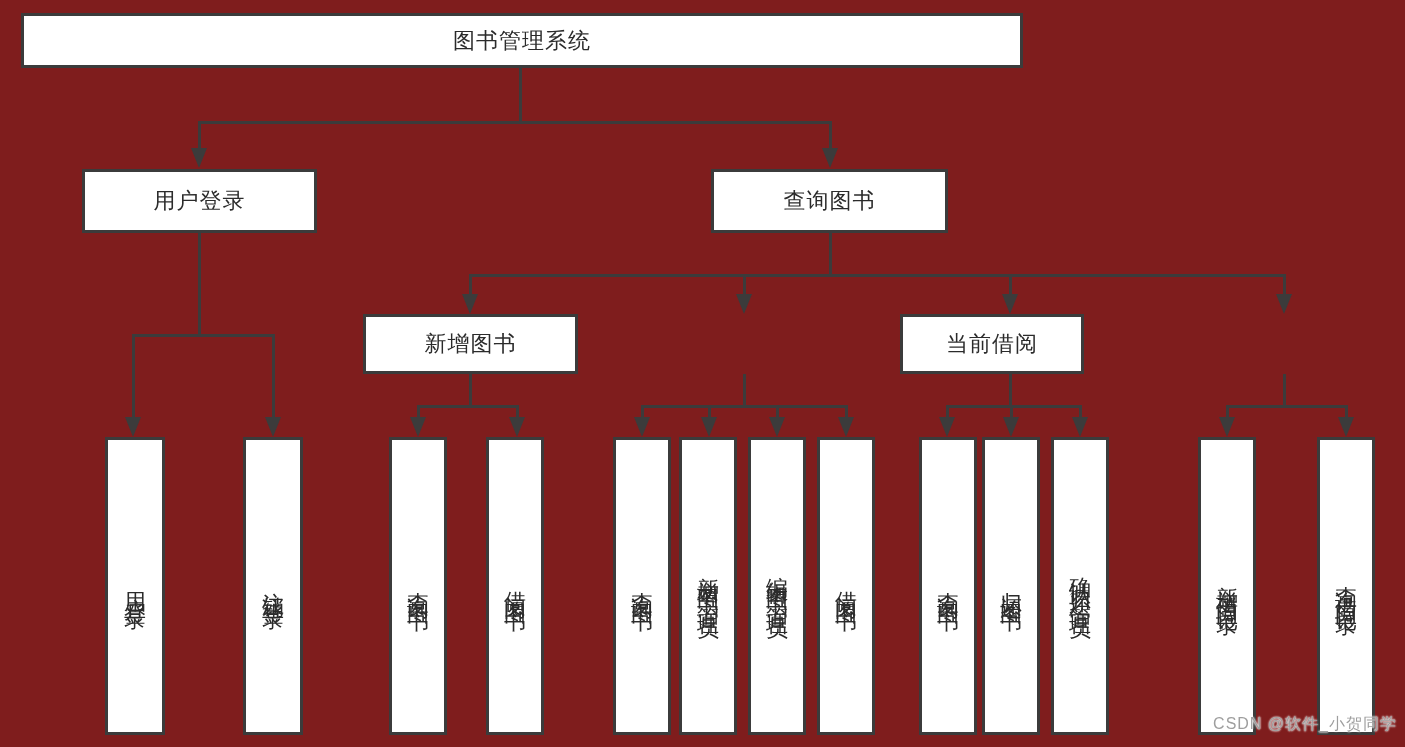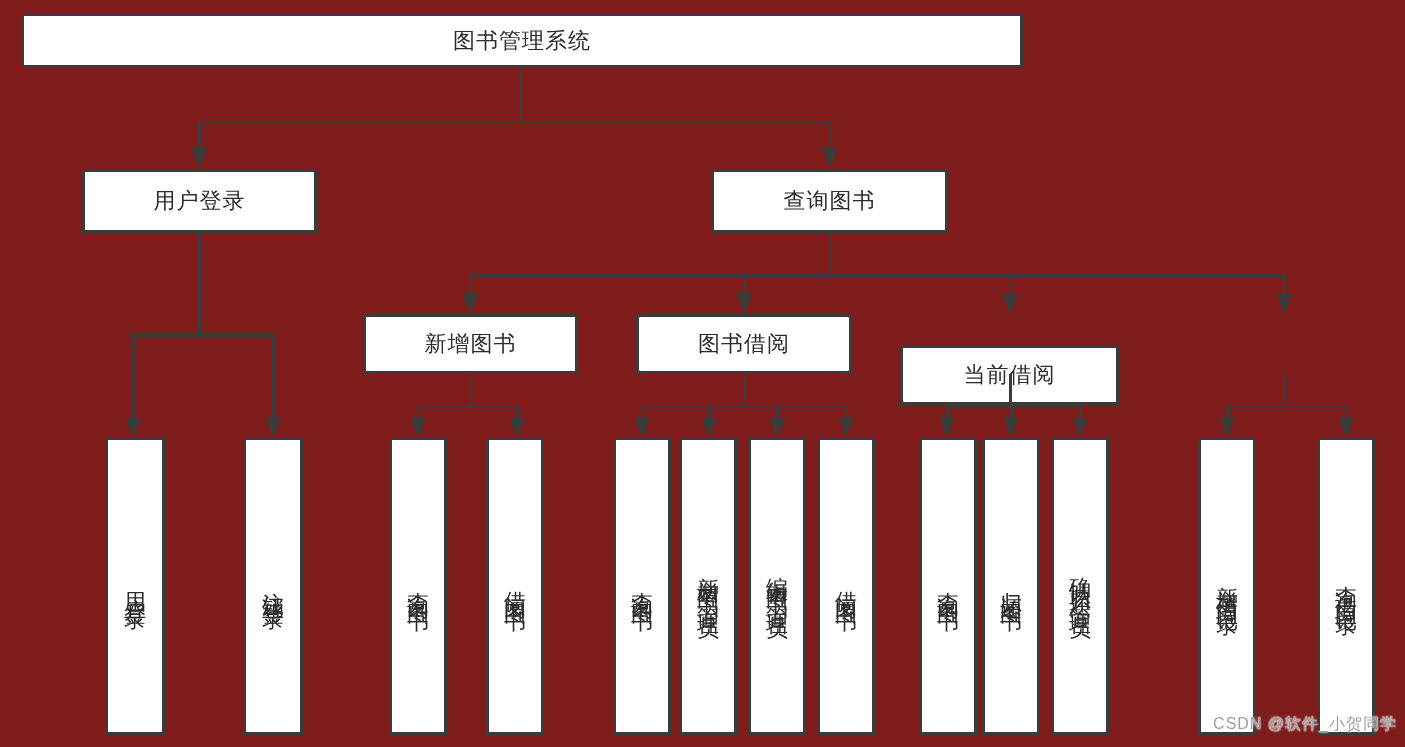--- a/index.html
+++ b/index.html
@@ -65,24 +65,21 @@
   <div class="vline" style="left:743px; top:274px; height:22px;"></div>
   <div class="ahead" style="left:736px; top:294px;"></div>
   <div class="vline" style="left:1009px; top:274px; height:22px;"></div>
   <div class="ahead" style="left:1002px; top:294px;"></div>
   <div class="vline" style="left:1283px; top:274px; height:22px;"></div>
   <div class="ahead" style="left:1276px; top:294px;"></div>
 
   <div class="box" style="left:363px; top:314px; width:215px; height:60px;">
     <span>新增图书</span>
   </div>
-  <div class="box" style="left:636px; top:314px; width:216px; height:60px;">
-    <span>图书借阅</span>
-  </div>
-  <div class="box" style="left:900px; top:314px; width:219px; height:60px;margin-top:31px;">
+  <div class="box" style="left:900px; top:314px; width:184px; height:60px;">
     <span>当前借阅</span>
   </div>
 
   <div class="vline" style="left:469px; top:374px; height:33px;"></div>
   <div class="hline" style="left:417px; top:405px; width:101px;"></div>
   <div class="vline" style="left:417px; top:405px; height:14px;"></div>
   <div class="ahead" style="left:410px; top:417px;"></div>
   <div class="vline" style="left:516px; top:405px; height:14px;"></div>
   <div class="ahead" style="left:509px; top:417px;"></div>
 

